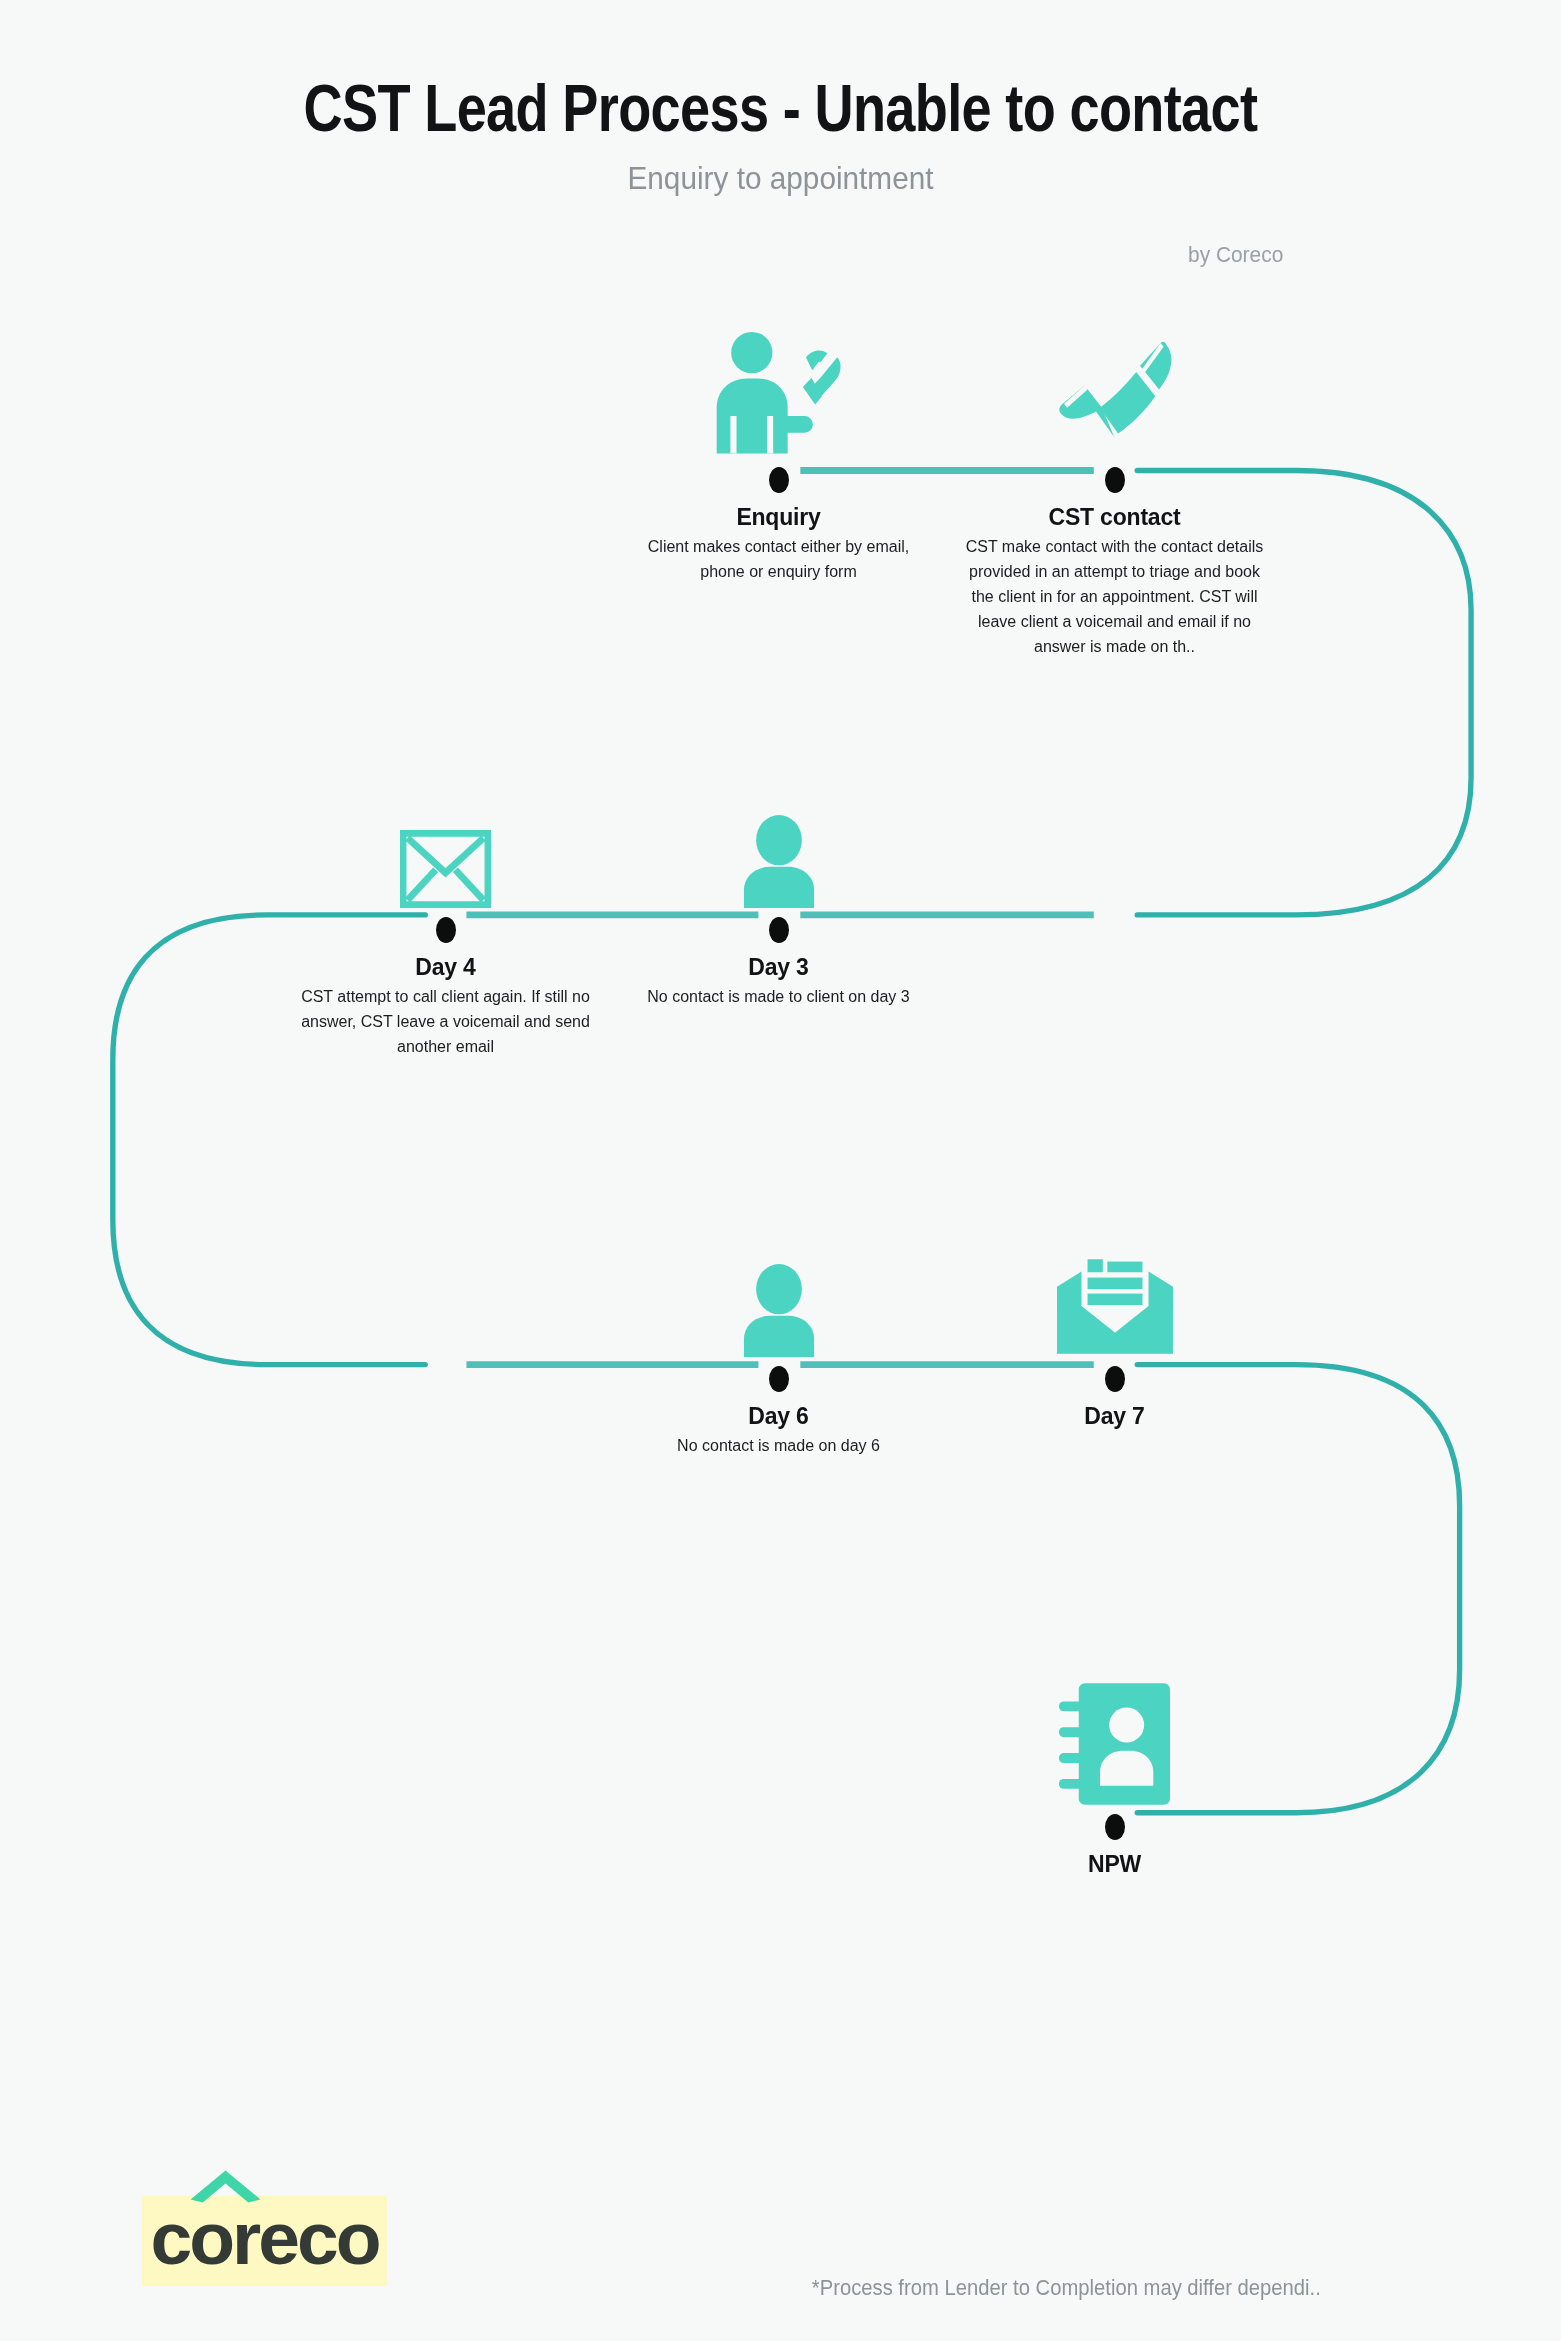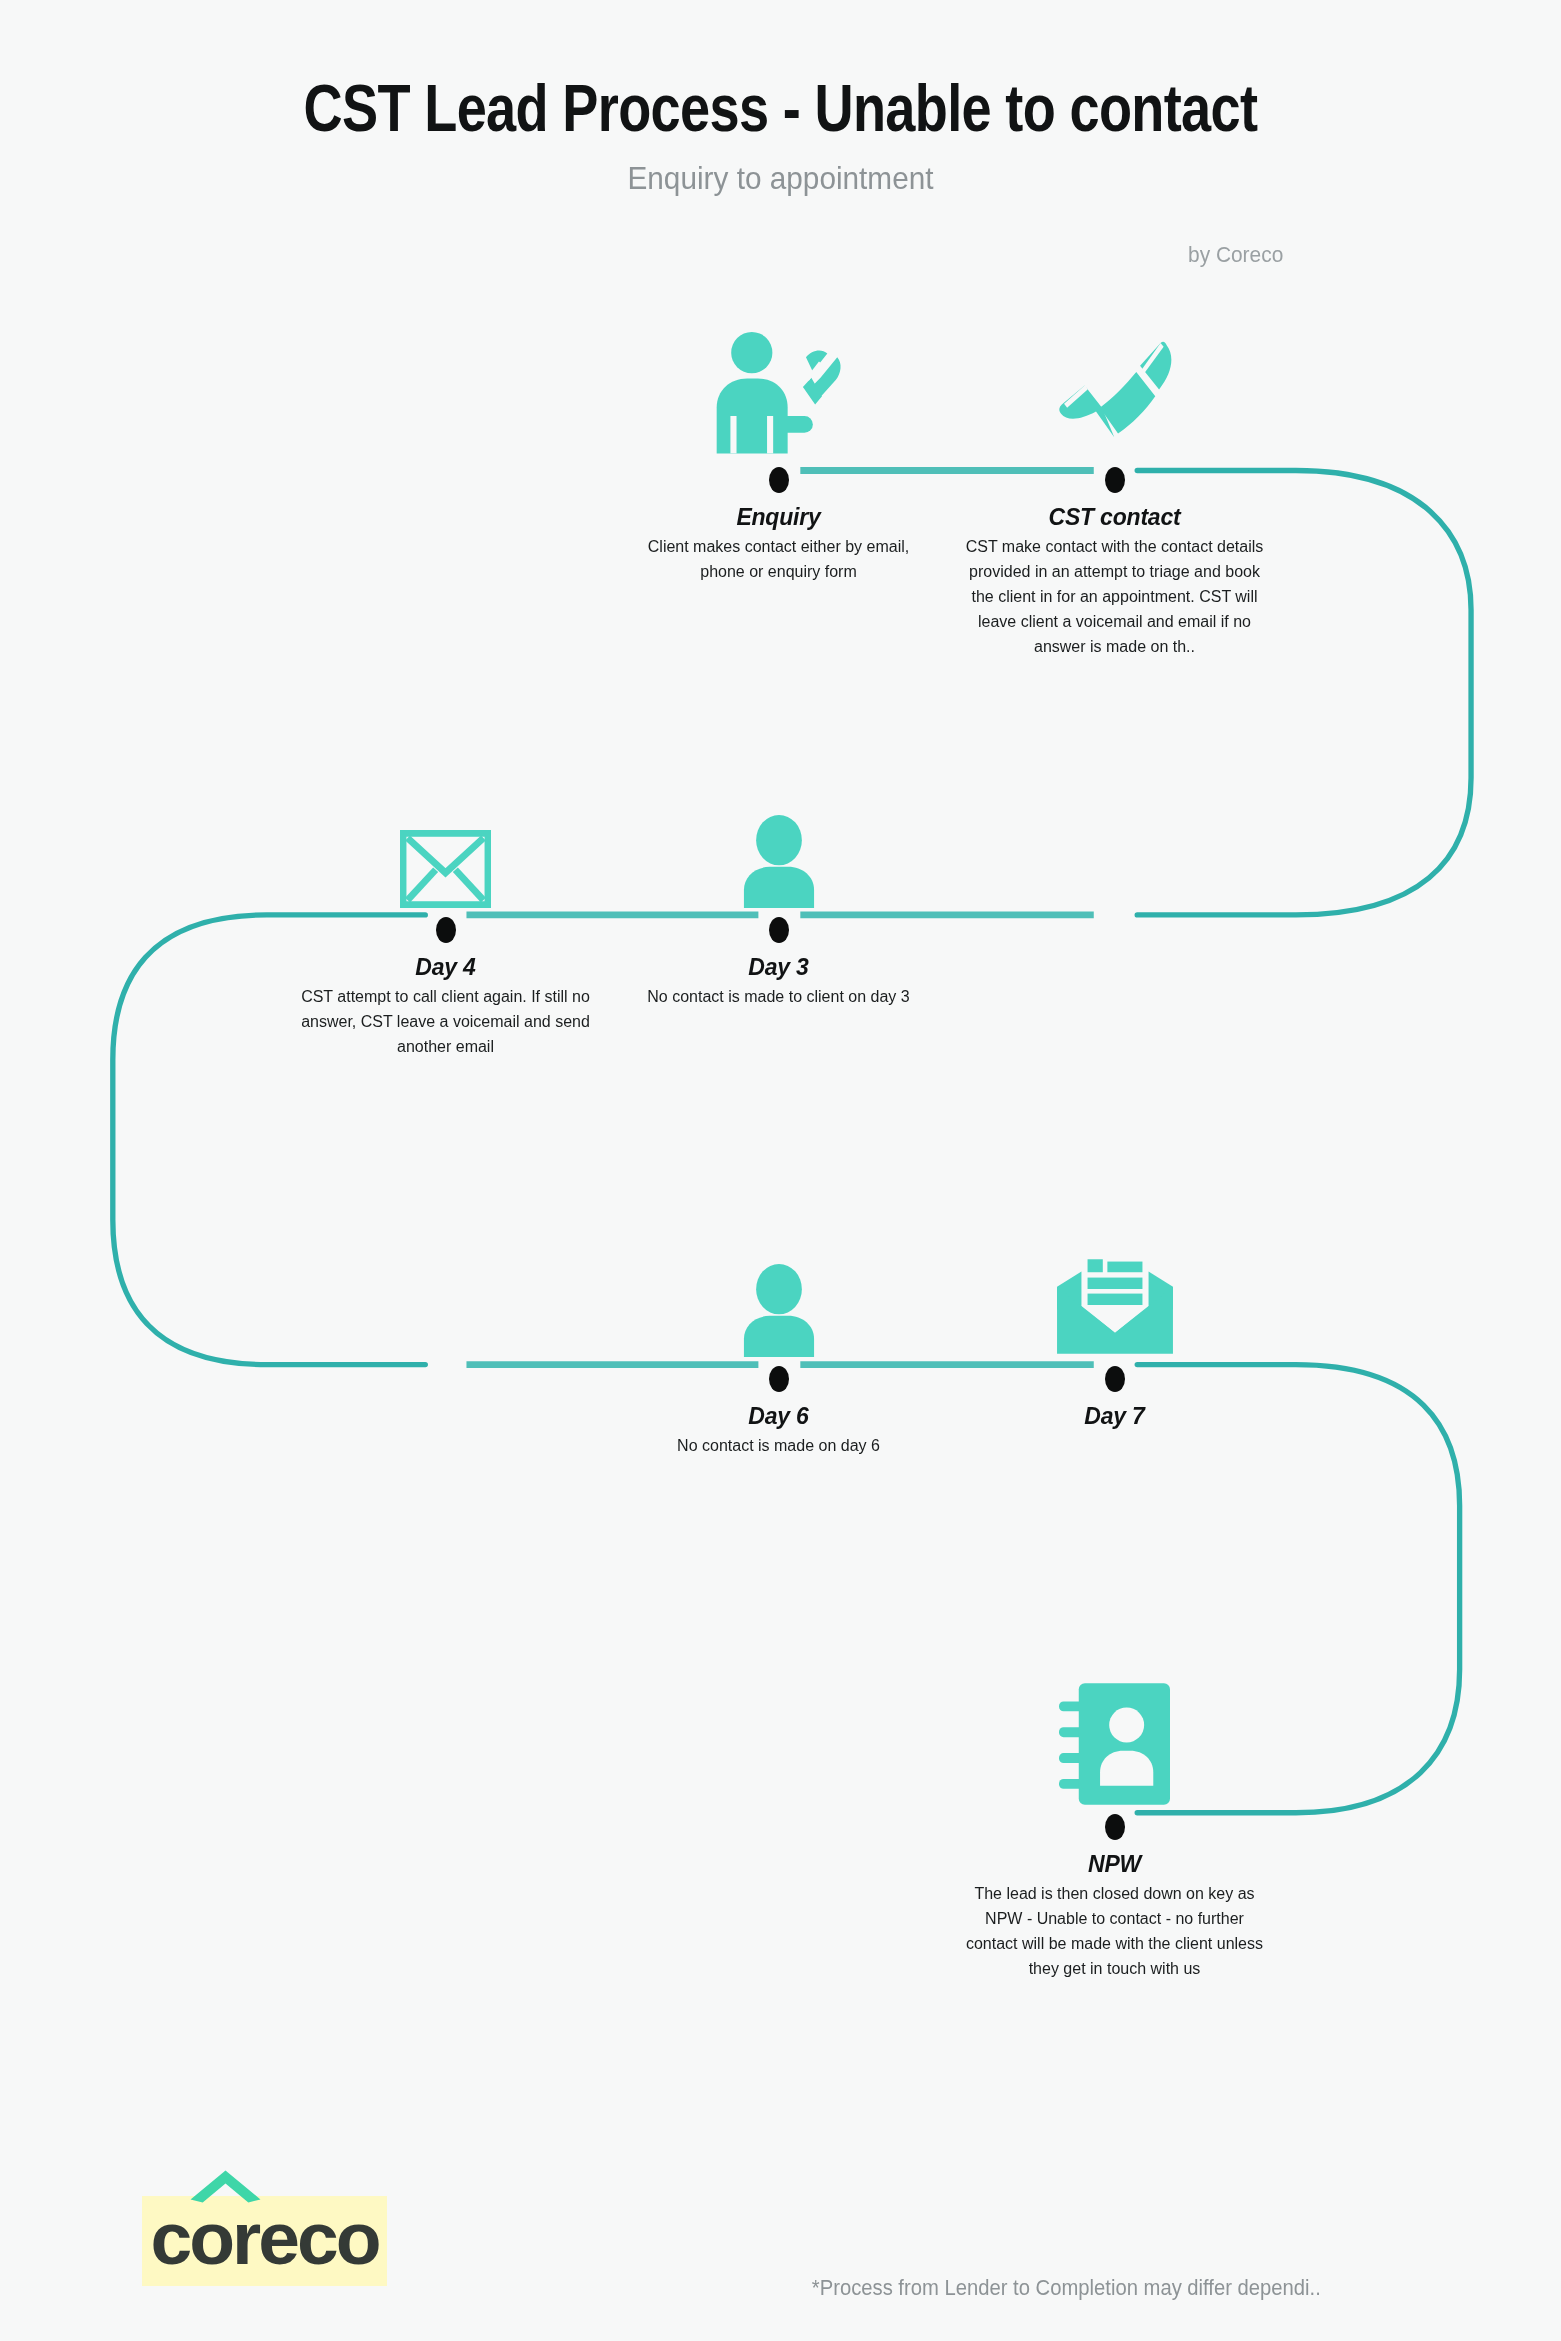--- a/index.html
+++ b/index.html
@@ -85,21 +85,20 @@
     border-radius: 50%;
     background: #0c0d0d;
     margin: 0 auto;
   }
   .node .node-title {
     font-weight: 700;
     font-size: 23px;
     color: #111314;
     margin-top: 10.7px;
     letter-spacing: -0.2px;
-    font-style: italic;
   }
   .node .node-desc {
     font-size: 16px;
     line-height: 25px;
     color: #1b1e1f;
     margin-top: 3px;
     padding: 0 17px;
   }
   .node.narrow .node-desc { padding: 0 35px; }
 
@@ -294,21 +293,20 @@
         <rect x="26" y="0" width="120" height="160" rx="8" fill="#4bd4c1"></rect>
 
         <g fill="#f7f8f8">
           <circle cx="89" cy="55" r="23"></circle>
           <path d="M54 135v-18c0-16 13-28 30-28h10c17 0 30 12 30 28v18z"></path>
         </g>
       </svg>
     </div>
     <div class="dot"></div>
     <div class="node-title">NPW</div>
-    <div class="node-desc">The lead is then closed down on key as NPW - Unable to contact - no further contact will be made with the client unless they get in touch with us</div>
   </div>
 
   <div class="logo-box">
     <div class="logo-wordmark">coreco</div>
     <svg class="logo-chevron" viewBox="0 0 96 46">
       <path d="M48 2 94 40l-16 4-30-25-30 25-16-4z" fill="#3ed6a8"></path>
     </svg>
   </div>
   <div class="disclaimer">*Process from Lender to Completion may differ dependi..</div>
 

